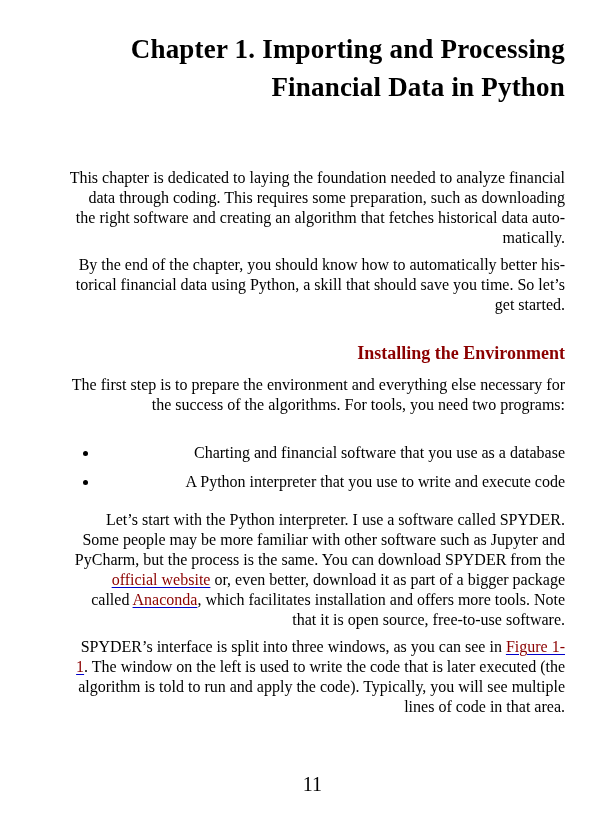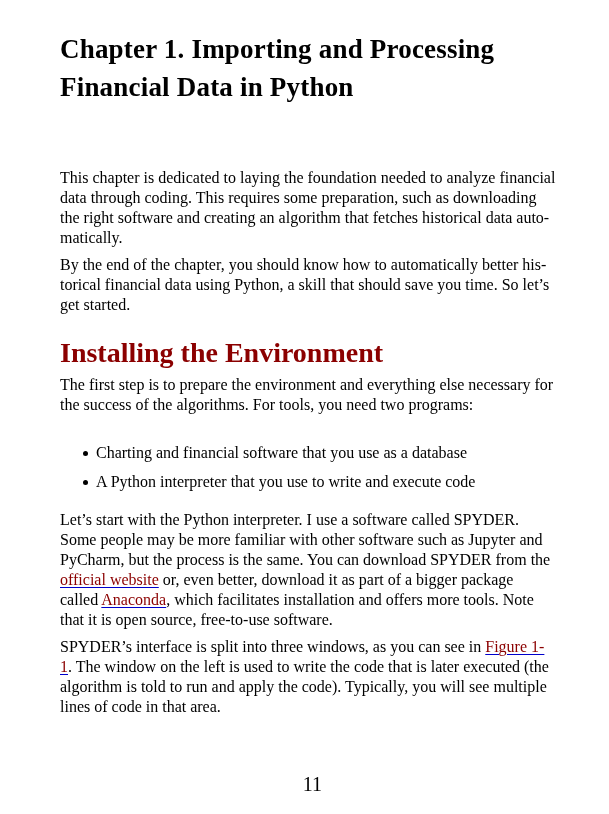--- a/index.html
+++ b/index.html
@@ -1,15 +1,15 @@
 <!DOCTYPE html>
 <html style="--page-bg: #ffffff; --body-color: #000000; --heading-color: #8b0000; --link-color: #8b0000; --link-underline: #0000cc;"><head>
 <meta charset="utf-8">
 <style>
-  * { margin: 0; padding: 0; box-sizing: border-box; }
+  * { margin: 0; padding: 0; box-sizing: border-box; text-align: right; }
   html { background: #ffffff; }
   body {
     width: 609px;
     height: 814px;
     overflow: hidden;
     position: relative;
     background: var(--page-bg, #ffffff);
     color: var(--body-color, #000000);
     font-family: "Liberation Serif", "DejaVu Serif", serif;
     font-size: 16px;
@@ -25,21 +25,21 @@
     font-weight: bold;
     color: var(--body-color, #000000);
     letter-spacing: 0.2px;
   }
   h1[data-name="chapter-title"] + p { margin-top: 62px; }
 
   p { margin-top: 7px; }
 
   h2[data-name="section-heading"] {
     margin-top: 24px;
-    font-size: 28px;
+    font-size: 18px;
     line-height: 28px;
     font-weight: bold;
     color: var(--heading-color, #8b0000);
   }
   h2[data-name="section-heading"] + p { margin-top: 8px; }
 
   ul[data-name="bullet-list"] {
     margin-top: 28px;
     list-style: none;
   }

